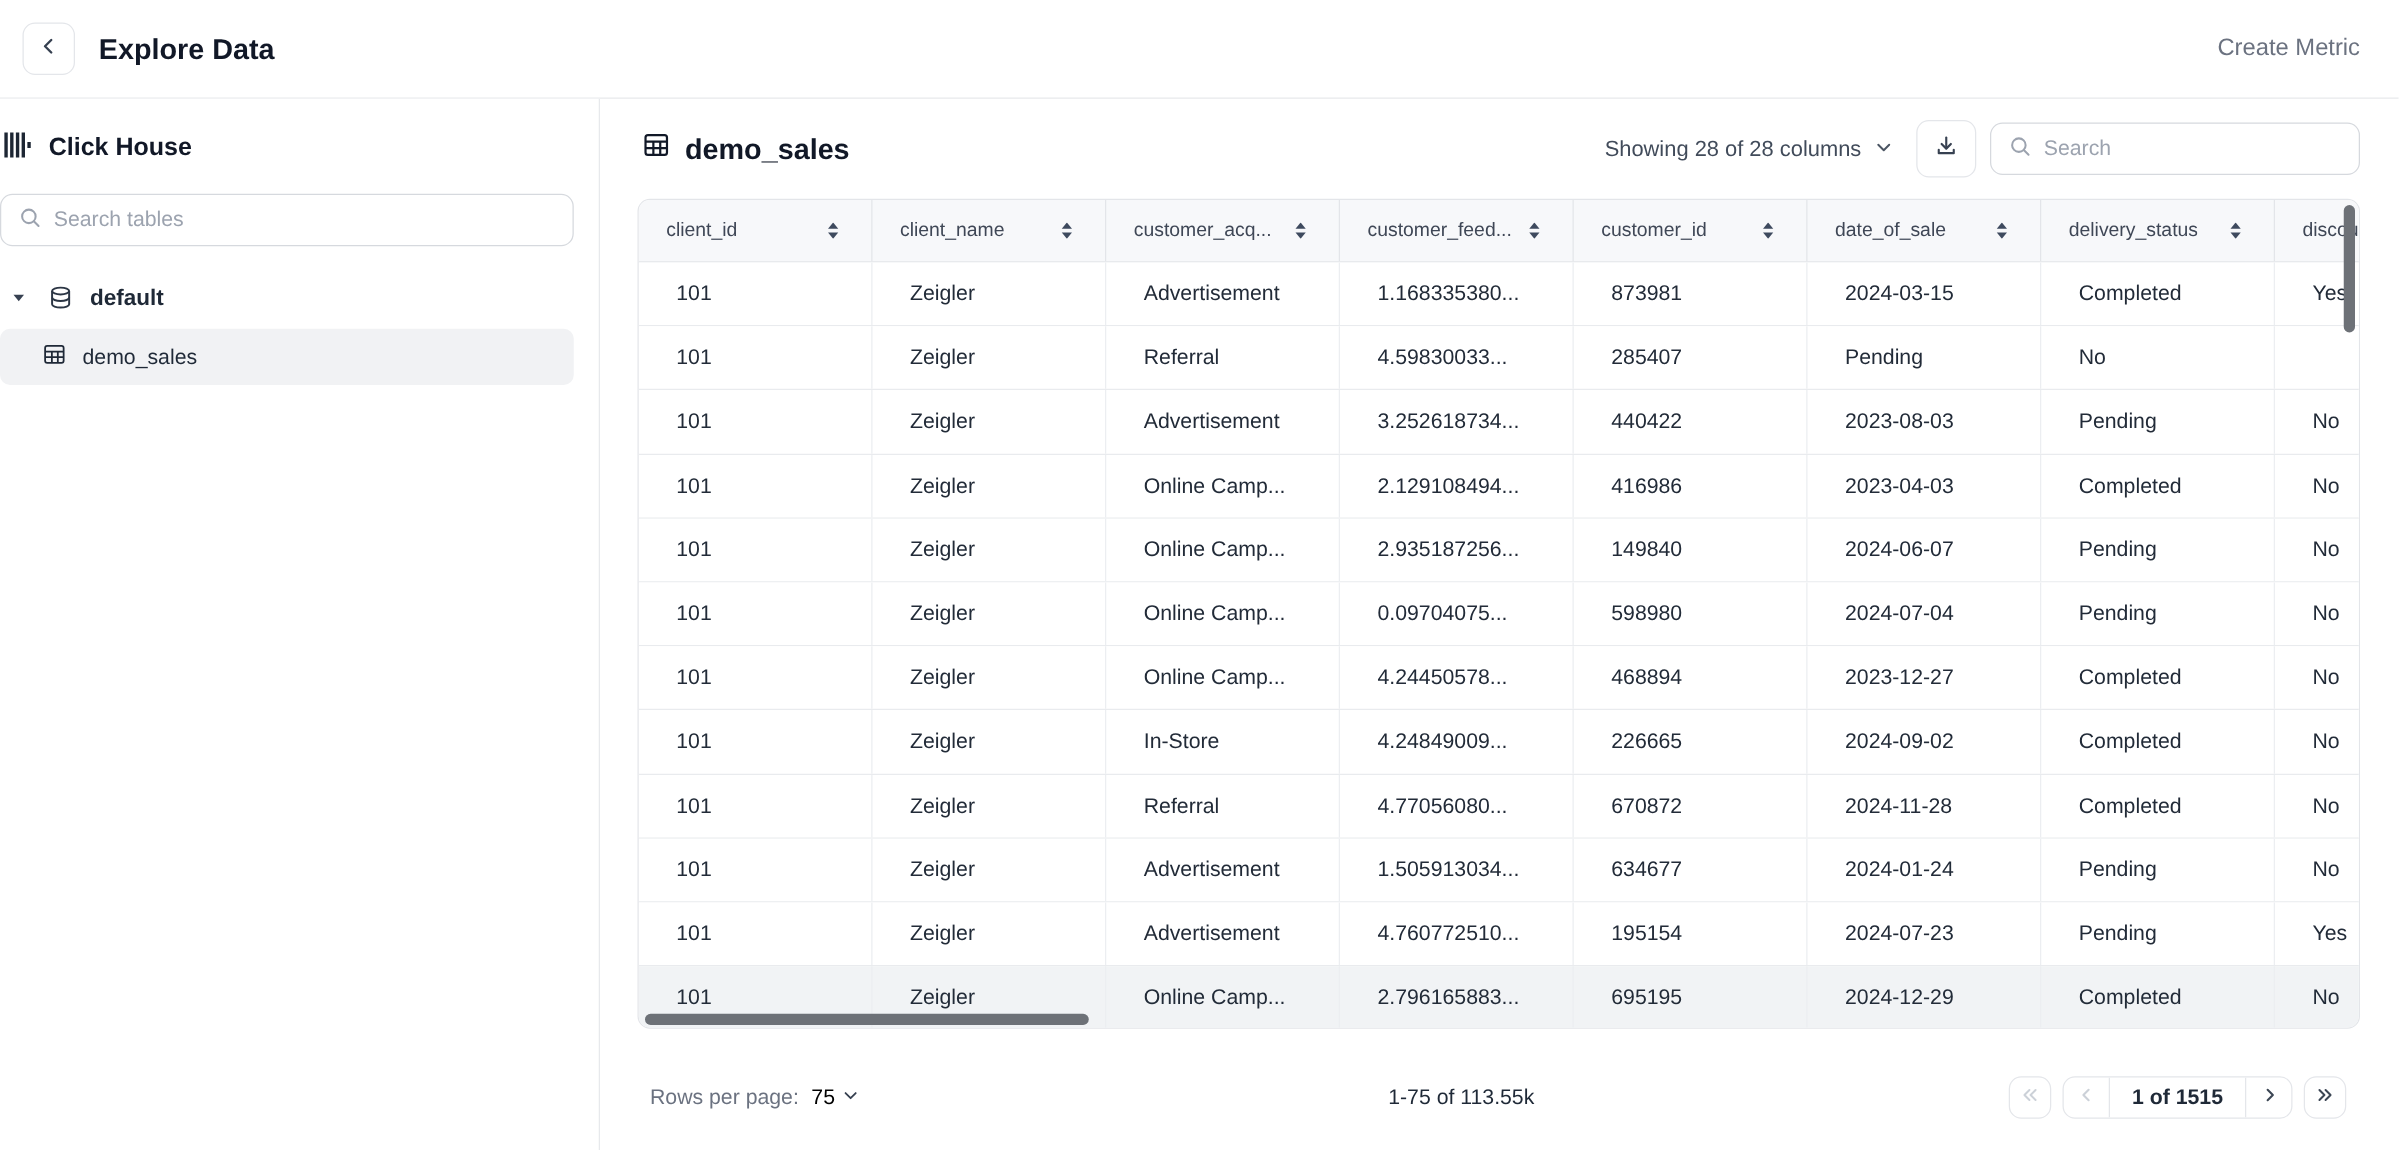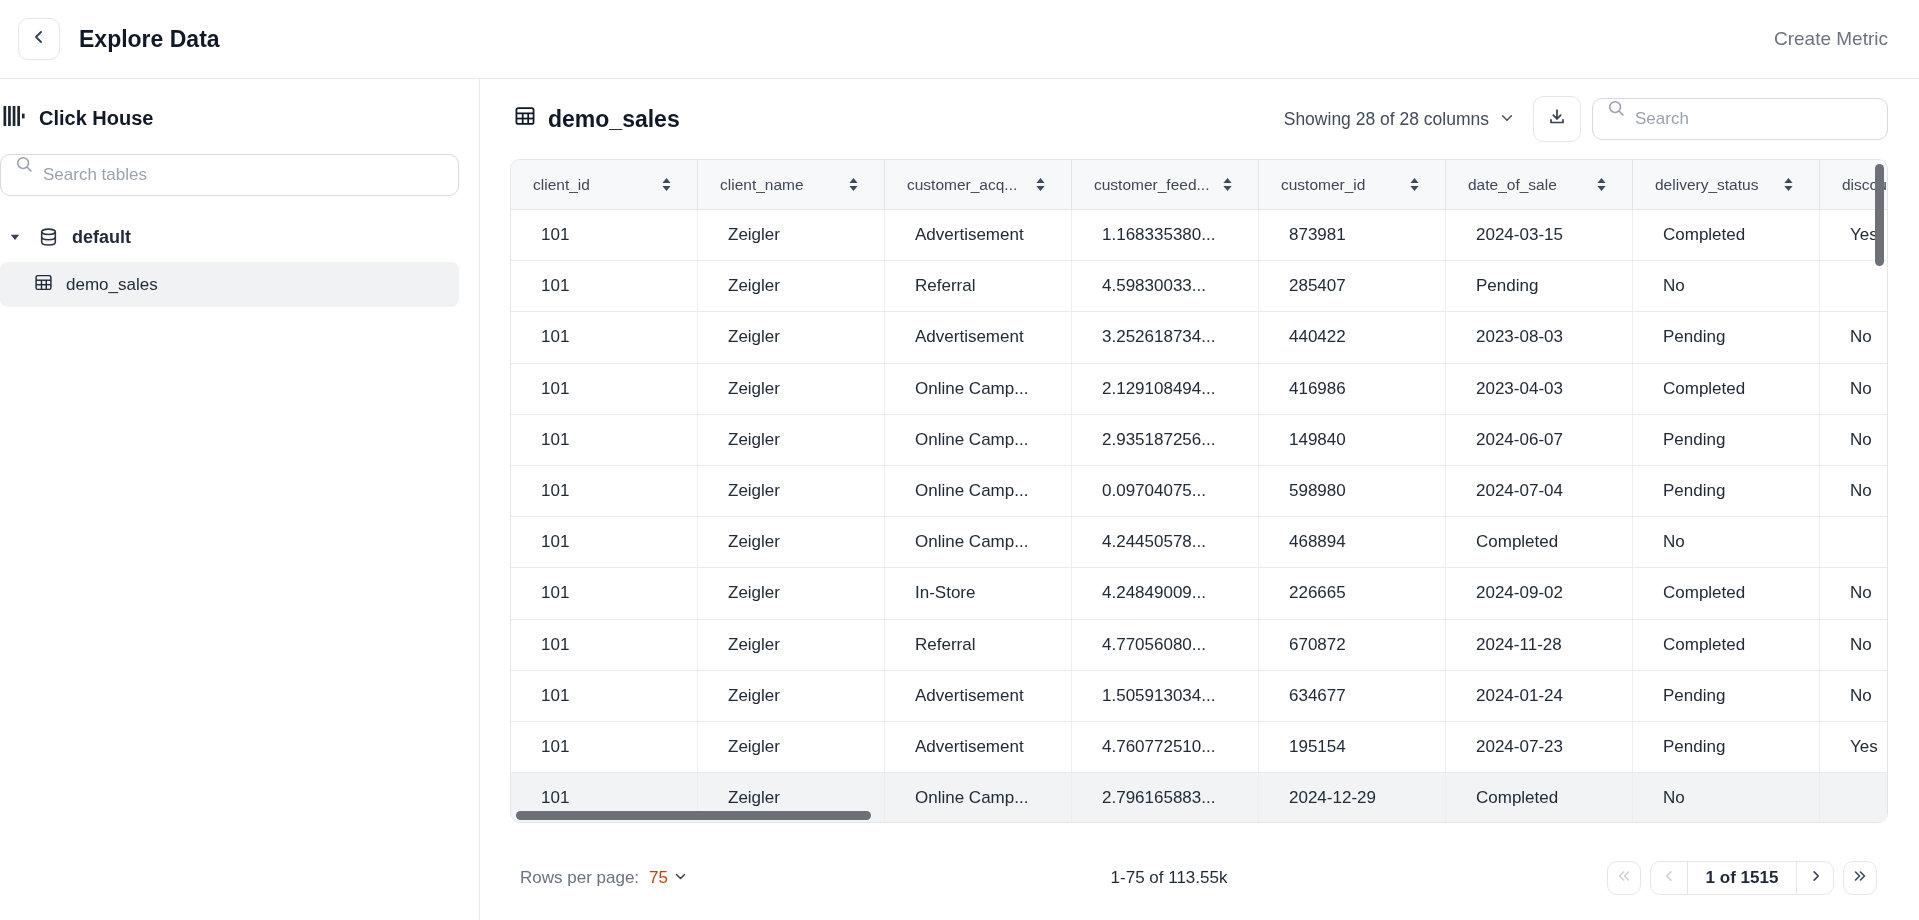--- a/index.html
+++ b/index.html
@@ -20,21 +20,21 @@
   .page-title { font-size:23px; font-weight:700; color:#111827; margin-left:19px; }
   .create-metric { margin-left:auto; font-size:19px; color:#6b7280;
                    cursor:pointer; }
 
   
   .sidebar { position:absolute; top:79px; left:0; width:480px; height:841px;
              border-right:1px solid #e7e9ec; padding:26px 20px 0 0; background:#fff; }
   .source-row { display:flex; align-items:center; gap:13px; padding-left:3px; }
   .source-name { font-size:20px; font-weight:700; color:#111827; }
   .search-box { height:42px; border:1px solid #d6d9de; border-radius:10px;
-                display:flex; gap:10px; padding:0 12px 0 14px; background:#fff; }
+                display:flex; align-items:center; gap:10px; padding:0 12px 0 14px; background:#fff; }
   .side-search { margin-top:23px; }
   .search-box input { border:none; outline:none; flex:1; font-size:17px;
                       color:#1f2937; font-family:inherit; background:transparent; min-width:0; }
   ::placeholder { color:#9ca3af; opacity:1; }
   .tree { margin-top:24px; }
   .db-row { display:flex; align-items:center; height:34px; cursor:pointer; }
   .db-caret { width:30px; display:flex; justify-content:center; align-items:center; }
   .db-icon { display:flex; align-items:center; margin-left:8px; }
   .db-name { font-size:18px; font-weight:700; color:#1f2937; margin-left:13px; }
   .table-item { margin-top:8px; height:45px; border-radius:8px; background:#f1f2f4;
@@ -74,21 +74,21 @@
   .h-thumb { position:absolute; left:5px; bottom:2px; width:355px; height:9px;
              border-radius:5px; background:#6d7177; cursor:pointer; }
   .v-thumb { position:absolute; right:3px; top:4px; width:9px; height:102px;
              border-radius:5px; background:#6d7177; cursor:pointer; }
 
   
   .grid-footer { position:absolute; left:30px; right:42px; top:772px; height:54px;
                  display:flex; align-items:center; }
   .rpp { display:flex; align-items:center; gap:10px; margin-left:10px;
          font-size:17px; color:#6b7280; }
-  .rpp-val { display:flex; align-items:center; gap:6px; color:#c2410c; cursor:pointer; }
+  .rpp-val { display:flex; align-items:center; gap:6px; color:#000000; cursor:pointer; }
   .range { position:absolute; left:659px; transform:translateX(-50%);
            font-size:17px; color:#1f2937; white-space:nowrap; }
   .pager { margin-left:auto; display:flex; align-items:center; gap:9px; }
   .pg-btn { width:34px; height:34px; border:1px solid #e4e6ea; border-radius:10px;
             background:#fff; display:flex; align-items:center; justify-content:center;
             cursor:pointer; }
   .pg-group { height:34px; border:1px solid #e4e6ea; border-radius:10px;
               display:flex; align-items:stretch; overflow:hidden; background:#fff;text-align:right; }
   .pg-seg { display:flex; align-items:center; justify-content:center; }
   .pg-seg.side { width:36px; cursor:pointer; }
@@ -333,20 +333,21 @@
               <div class="g-cell">2024-07-04</div>
               <div class="g-cell">Pending</div>
               <div class="g-cell">No</div>
             </div>
             <div class="g-row">
               <div class="g-cell">101</div>
               <div class="g-cell">Zeigler</div>
               <div class="g-cell">Online Camp...</div>
               <div class="g-cell">4.24450578...</div>
               <div class="g-cell">468894</div>
+              <div class="g-cell">2023-12-27</div>
               <div class="g-cell">Completed</div>
               <div class="g-cell">No</div>
             </div>
             <div class="g-row">
               <div class="g-cell">101</div>
               <div class="g-cell">Zeigler</div>
               <div class="g-cell">In-Store</div>
               <div class="g-cell">4.24849009...</div>
               <div class="g-cell">226665</div>
               <div class="g-cell">2024-09-02</div>
@@ -381,20 +382,21 @@
               <div class="g-cell">195154</div>
               <div class="g-cell">2024-07-23</div>
               <div class="g-cell">Pending</div>
               <div class="g-cell">Yes</div>
             </div>
             <div class="g-row hover">
               <div class="g-cell">101</div>
               <div class="g-cell">Zeigler</div>
               <div class="g-cell">Online Camp...</div>
               <div class="g-cell">2.796165883...</div>
+              <div class="g-cell">695195</div>
               <div class="g-cell">2024-12-29</div>
               <div class="g-cell">Completed</div>
               <div class="g-cell">No</div>
             </div>
           </div>
       </div>
       <div class="h-thumb"></div>
       <div class="v-thumb"></div>
     </div>
 

